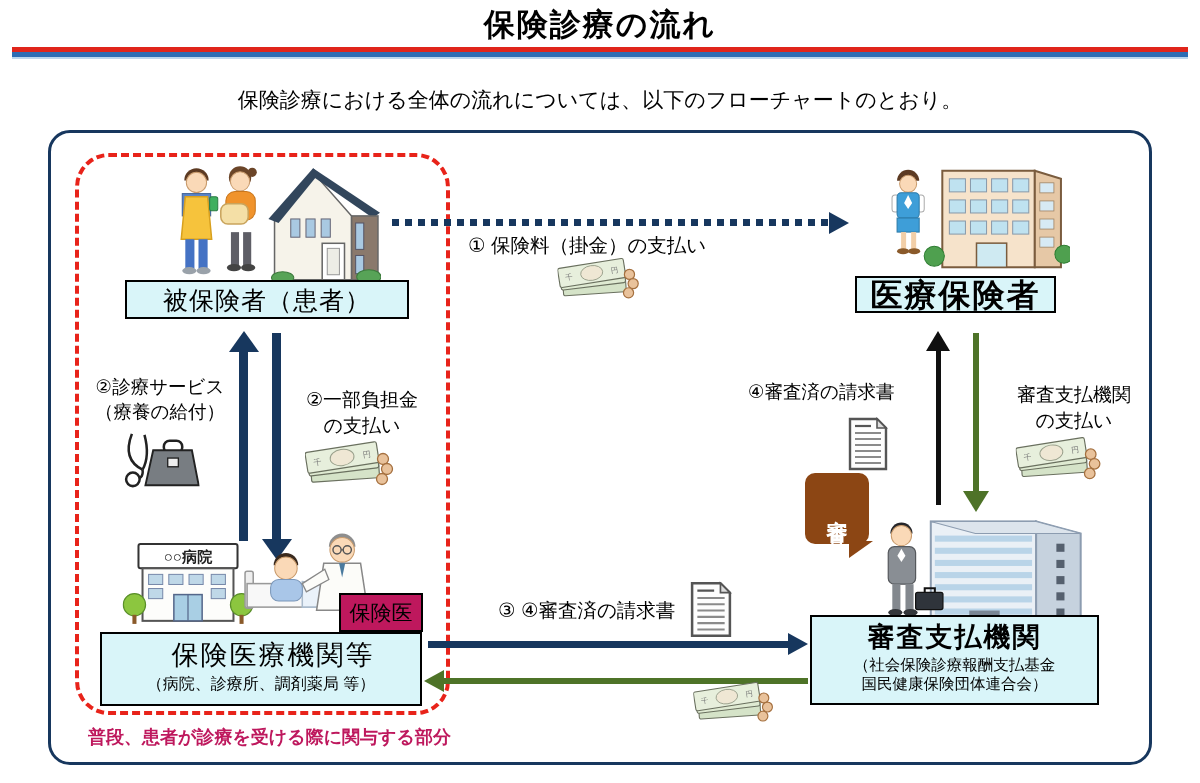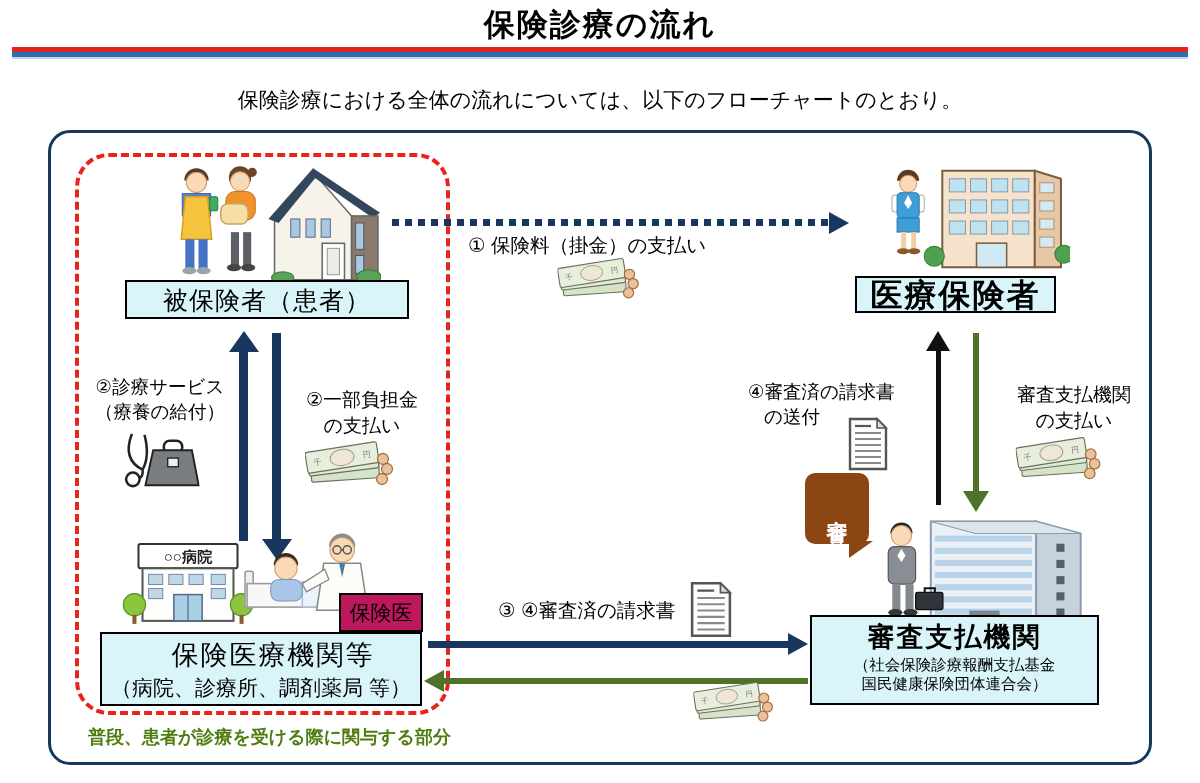--- a/index.html
+++ b/index.html
@@ -26,21 +26,21 @@
   .cyanbox { background:#D9F5F9; border:2px solid #000; text-align:center; }
   .insured-box { left:125px; top:280px; width:284px; height:39px;
     font-size:25px; font-weight:normal; line-height:36px; letter-spacing:1px; }
   .insurer-box { left:855px; top:276px; width:201px; height:37px;
     font-size:32px; font-weight:bold; line-height:34px; letter-spacing:2px; }
   .doctor-tag { left:339px; top:593px; width:84px; height:39px;
     background:#be185d; border:2px solid #000; text-align:center;
     font-size:21px; line-height:36px; }
   .provider-box { left:100px; top:632px; width:322px; height:74px; }
   .provider-box .t { font-size:27px; font-weight:normal; margin-top:3px; letter-spacing:2px;margin-left:24px; }
-  .provider-box .s { font-size:21px; margin-top:1px; }
+  .provider-box .s { font-size:16px; margin-top:1px; }
   .payer-box { left:810px; top:615px; width:289px; height:90px; }
   .payer-box .t { font-size:27px; font-weight:bold; margin-top:2px; letter-spacing:2px; }
   .payer-box .s { font-size:15.5px; line-height:1.25; }
 
   
   .shaft-v-navy { width:9px; background:#17375E; }
   .head { width:0; height:0; }
   .dotted-shaft { left:392px; top:219px; width:437px; height:7px;
     background:repeating-linear-gradient(90deg,#17375E 0 7px,transparent 7px 13px); }
   .dotted-head { left:829px; top:212px;
@@ -88,21 +88,21 @@
 
   
   .bubble { left:805px; top:473px; width:64px; height:71px; background:#8C4614;
     border-radius:10px; display:flex; align-items:center; justify-content:center; }
   .bubble-text { writing-mode:vertical-rl; color:#fff; font-weight:bold;
     font-size:21px; letter-spacing:6px; }
   .bubble-tail { left:849px; top:541px; width:0; height:0;
     border-left:24px solid #8C4614; border-bottom:17px solid transparent; }
 
   
-  .note { left:88px; top:725px; font-size:18px; font-weight:bold; color:#4d7c0f; }
+  .note { left:88px; top:725px; font-size:18px; font-weight:bold; color:#be185d; }
 
   svg { display:block; }
 </style>
 </head>
 <body>
 
 <div id="stage">
 
   <svg width="0" height="0" style="position:absolute" aria-hidden="true">
     <defs>
@@ -354,21 +354,20 @@
   <svg class="abs" style="left:692px;top:679px" width="84" height="47" viewBox="0 0 90 52">
       <use href="#sym-money"></use>
     </svg>
 
   <div class="abs blk-shaft"></div>
   <div class="abs head blk-head"></div>
   <div class="abs grn-shaft"></div>
   <div class="abs head grn-head"></div>
   <div class="abs f4-label">
     <span>④審査済の請求書</span>
-    <span class="ind">の送付</span>
   </div>
   <svg class="abs" style="left:848px;top:417px" width="40" height="54" viewBox="0 0 40 54">
       <use href="#sym-document"></use>
     </svg>
   <div class="abs f5-label two-line">
     <span>審査支払機関</span>
     <span>の支払い</span>
   </div>
   <svg class="abs" style="left:1014px;top:434px" width="90" height="50" viewBox="0 0 90 52">
       <use href="#sym-money"></use>

